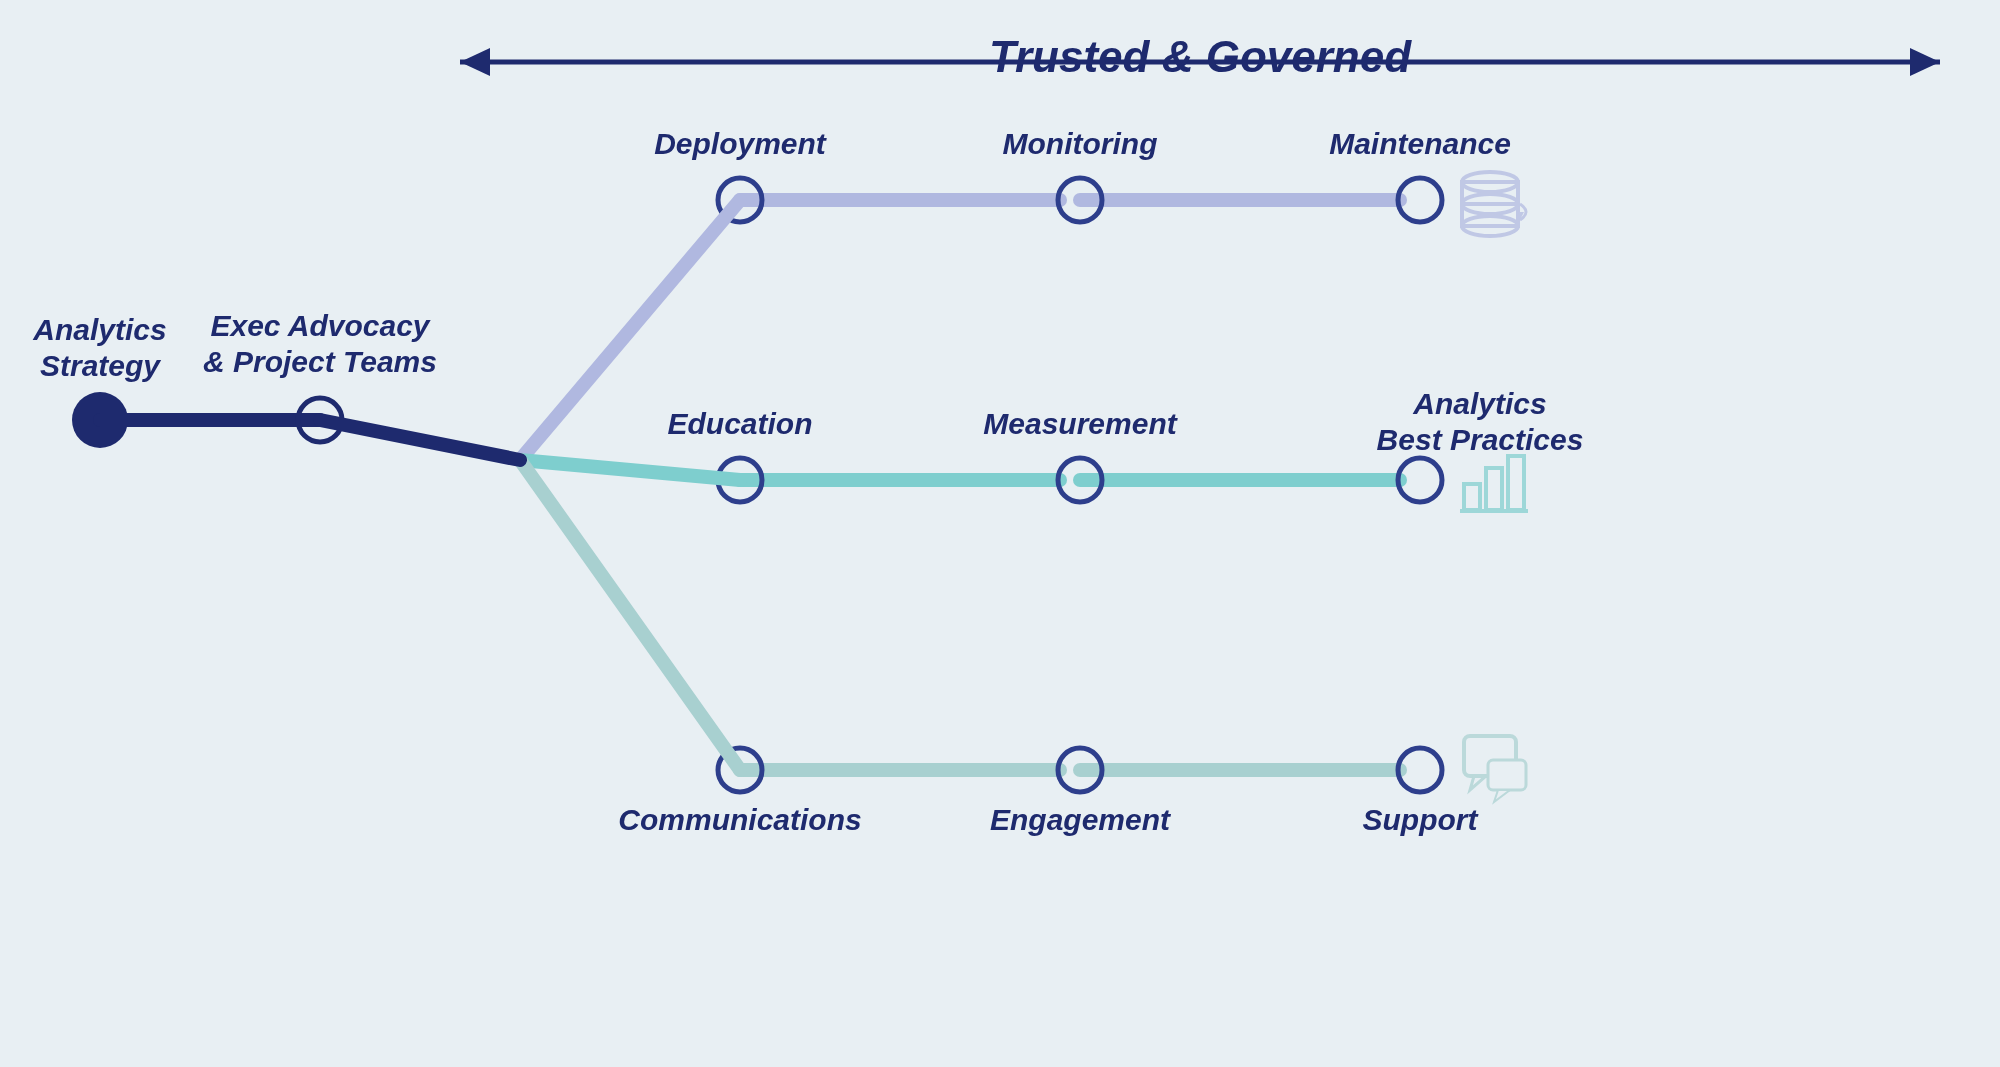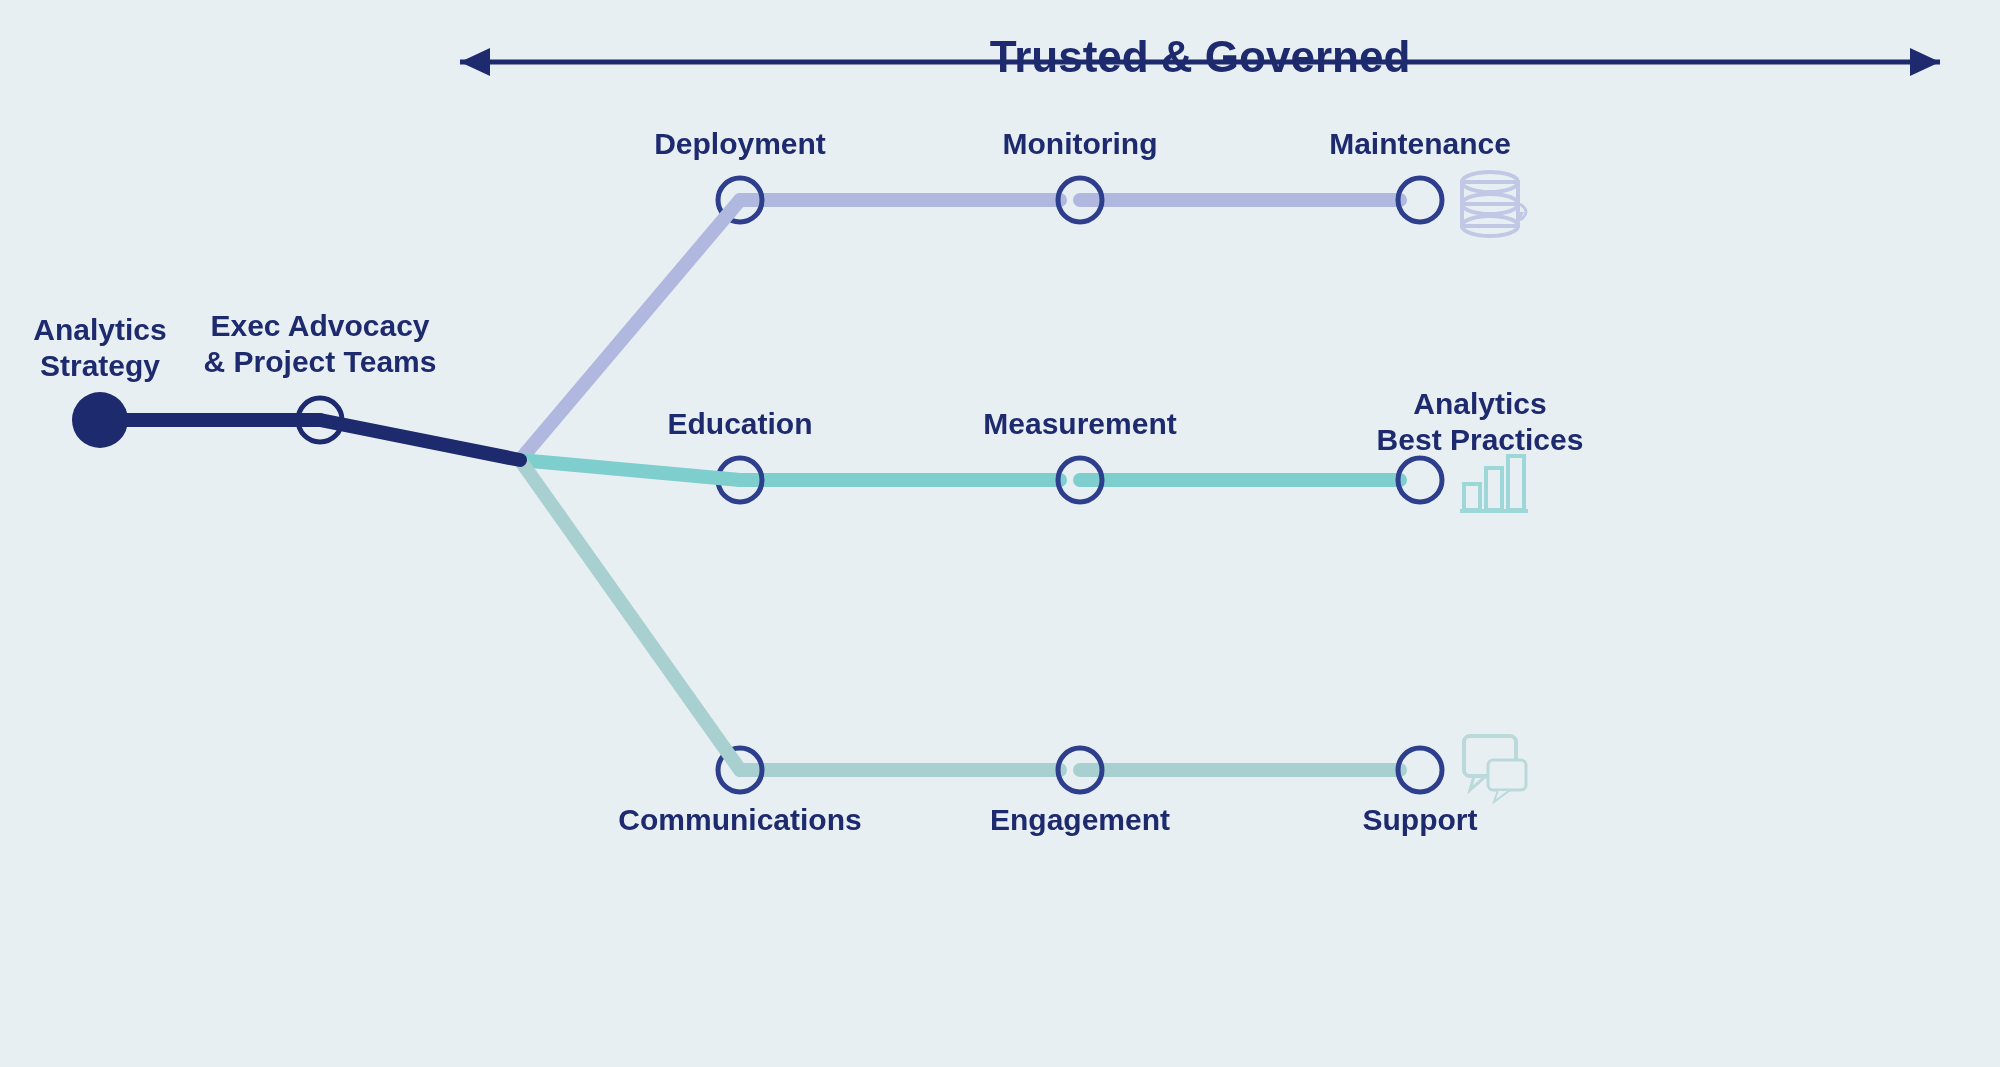--- a/index.html
+++ b/index.html
@@ -9,20 +9,21 @@
       width: 2000px;
       height: 1067px;
       overflow: hidden;
       position: relative;
     }
     #main-container {
       width: 2000px;
       height: 1067px;
       background: #e8eff3;
       position: relative;
+      font-style: italic;
     }
     svg#diagram {
       position: absolute;
       top: 0;
       left: 0;
       width: 2000px;
       height: 1067px;
     }
   </style>
 </head>

